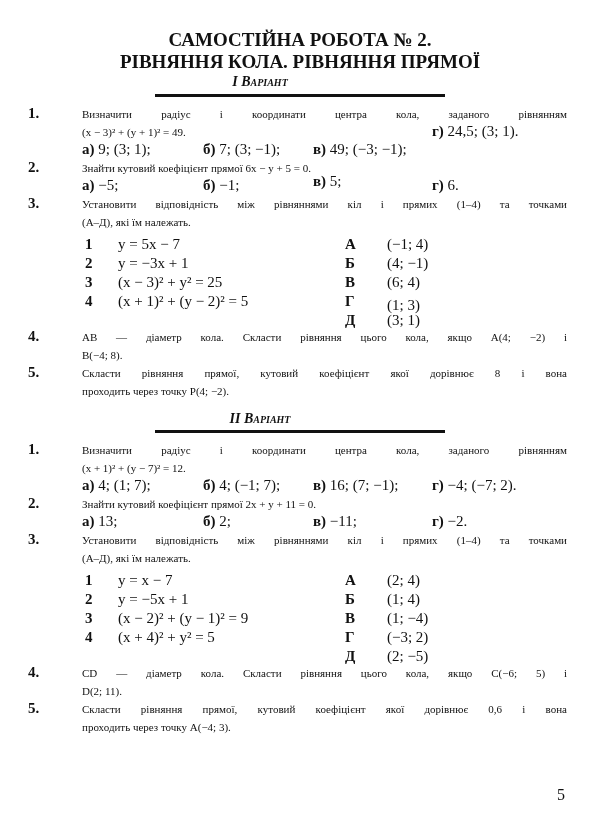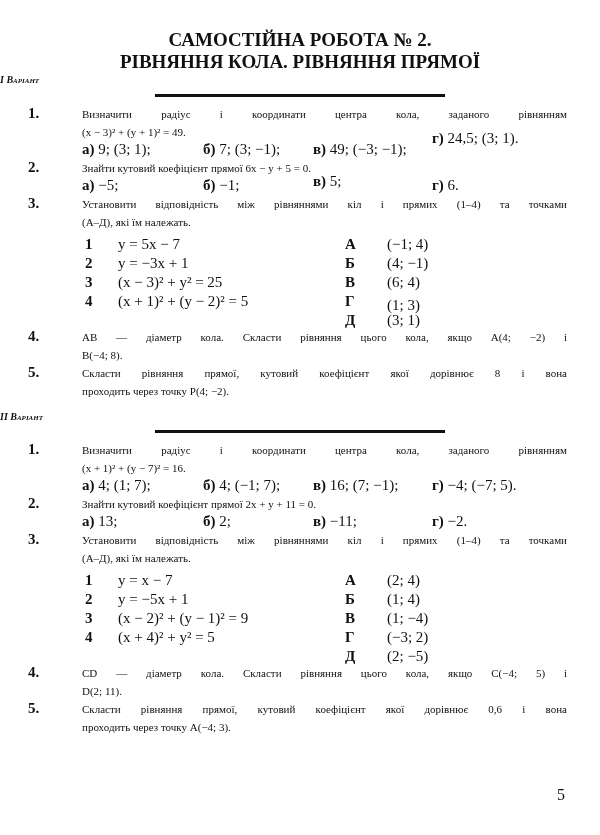--- a/index.html
+++ b/index.html
@@ -8,22 +8,22 @@
     font-family: "Liberation Serif", "DejaVu Serif", serif;
     color: #111111;
   }
   .title {
     position: absolute; left: 0; width: 600px; text-align: center;
     font-weight: bold; font-size: 19px; line-height: 23px;
   }
   .title1 { top: 28px; }
   .title2 { top: 50px; }
   .variant-head {
-    position: absolute; left: 0; width: 520px; 
-    font-weight: bold; font-style: italic; font-size: 10px;
+    position: absolute; left: 0; width: 520px; text-align: center;
+    font-weight: bold; font-style: italic; font-size: 14px;
     font-variant: small-caps;
   }
   .rule {
     position: absolute; left: 155px; width: 290px; height: 3px; background: #111;
   }
   .line {
     position: absolute; font-size: 11px; line-height: 18px; white-space: nowrap;
   }
   .num { position: absolute; left: 28px; font-weight: bold; font-size: 15px; }
   .text { left: 82px; }
@@ -47,21 +47,21 @@
   <div class="variant-head" style="top:74px">I Варіант</div>
   <div class="rule" style="top:94px"></div>
 
   <div>
     <span class="num" style="top:105px">1.</span>
     <div class="line text justify" style="top:105px">Визначити радіус і координати центра кола, заданого рівнянням</div>
     <div class="line text" style="top:123px">(x − 3)² + (y + 1)² = 49.</div>
     <div class="opt" style="left:82px;top:141px"><b>а)</b> <span>9; (3; 1);</span></div>
     <div class="opt" style="left:203px;top:141px"><b>б)</b> <span>7; (3; −1);</span></div>
     <div class="opt" style="left:313px;top:141px"><b>в)</b> <span>49; (−3; −1);</span></div>
-    <div class="opt" style="left:432px;top:130px"><b>г)</b> <span>24,5; (3; 1).</span></div>
+    <div class="opt" style="left:432px;top:123px"><b>г)</b> <span>24,5; (3; 1).</span></div>
   </div>
 
   <div>
     <span class="num" style="top:159px">2.</span>
     <div class="line text" style="top:159px">Знайти кутовий коефіцієнт прямої 6x − y + 5 = 0.</div>
     <div class="opt" style="left:82px;top:177px"><b>а)</b> <span>−5;</span></div>
     <div class="opt" style="left:203px;top:177px"><b>б)</b> <span>−1;</span></div>
     <div class="opt" style="left:313px;top:173px"><b>в)</b> <span>5;</span></div>
     <div class="opt" style="left:432px;top:177px"><b>г)</b> <span>6.</span></div>
   </div>
@@ -103,25 +103,25 @@
     <div class="line text justify" style="top:364px">Скласти рівняння прямої, кутовий коефіцієнт якої дорівнює 8 і вона</div>
     <div class="line text" style="top:382px">проходить через точку P(4; −2).</div>
   </div>
 
   <div class="variant-head" style="top:411px">II Варіант</div>
   <div class="rule" style="top:430px"></div>
 
   <div>
     <span class="num" style="top:441px">1.</span>
     <div class="line text justify" style="top:441px">Визначити радіус і координати центра кола, заданого рівнянням</div>
-    <div class="line text" style="top:459px">(x + 1)² + (y − 7)² = 16.</div>
+    <div class="line text" style="top:459px">(x + 1)² + (y − 7)² = 12.</div>
     <div class="opt" style="left:82px;top:477px"><b>а)</b> <span>4; (1; 7);</span></div>
     <div class="opt" style="left:203px;top:477px"><b>б)</b> <span>4; (−1; 7);</span></div>
     <div class="opt" style="left:313px;top:477px"><b>в)</b> <span>16; (7; −1);</span></div>
-    <div class="opt" style="left:432px;top:477px"><b>г)</b> <span>−4; (−7; 5).</span></div>
+    <div class="opt" style="left:432px;top:477px"><b>г)</b> <span>−4; (−7; 2).</span></div>
   </div>
 
   <div>
     <span class="num" style="top:495px">2.</span>
     <div class="line text" style="top:495px">Знайти кутовий коефіцієнт прямої 2x + y + 11 = 0.</div>
     <div class="opt" style="left:82px;top:513px"><b>а)</b> <span>13;</span></div>
     <div class="opt" style="left:203px;top:513px"><b>б)</b> <span>2;</span></div>
     <div class="opt" style="left:313px;top:513px"><b>в)</b> <span>−11;</span></div>
     <div class="opt" style="left:432px;top:513px"><b>г)</b> <span>−2.</span></div>
   </div>
@@ -147,21 +147,21 @@
     <span class="mi mlet" style="top:610px">В</span>
     <span class="mi mpt" style="top:610px">(1; −4)</span>
     <span class="mi mlet" style="top:629px">Г</span>
     <span class="mi mpt" style="top:629px">(−3; 2)</span>
     <span class="mi mlet" style="top:648px">Д</span>
     <span class="mi mpt" style="top:648px">(2; −5)</span>
   </div>
 
   <div>
     <span class="num" style="top:664px">4.</span>
-    <div class="line text justify" style="top:664px">CD — діаметр кола. Скласти рівняння цього кола, якщо C(−4; 5) і</div>
+    <div class="line text justify" style="top:664px">CD — діаметр кола. Скласти рівняння цього кола, якщо C(−6; 5) і</div>
     <div class="line text" style="top:682px">D(2; 11).</div>
   </div>
 
   <div>
     <span class="num" style="top:700px">5.</span>
     <div class="line text justify" style="top:700px">Скласти рівняння прямої, кутовий коефіцієнт якої дорівнює 0,6 і вона</div>
     <div class="line text" style="top:718px">проходить через точку A(−4; 3).</div>
   </div>
 
   <div class="page-num">5</div>

